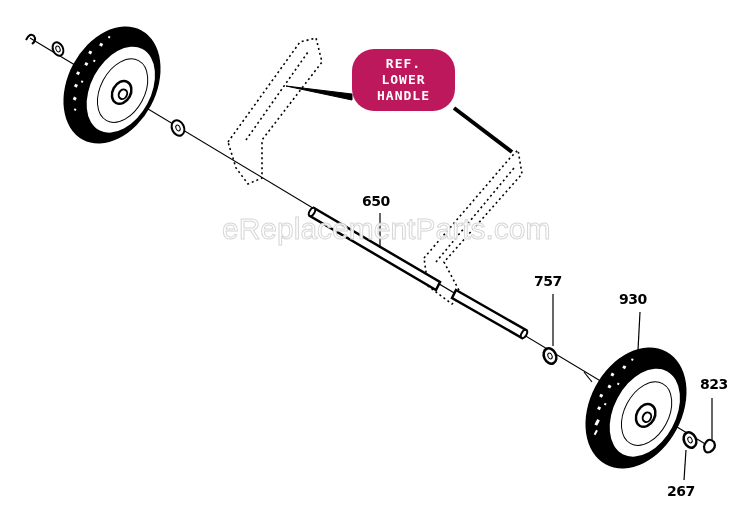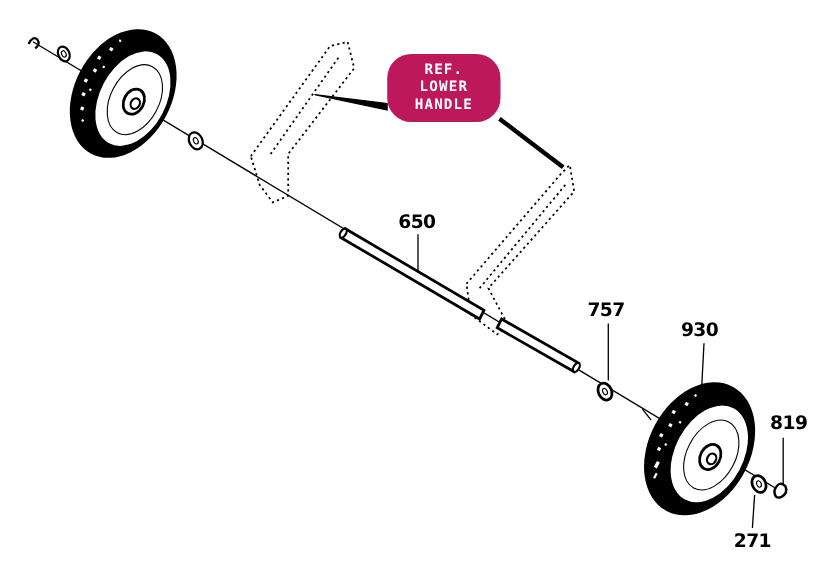--- a/index.html
+++ b/index.html
@@ -1,20 +1,20 @@
 <!DOCTYPE html>
 <html><head>
   <meta charset="utf-8">
   <style>
     html, body { margin: 0; padding: 0; background: #ffffff; }
     body { width: 750px; height: 515px; overflow: hidden; position: relative; font-family: "DejaVu Sans", sans-serif; }
     #diagram { position: absolute; left: 0; top: 0; width: 750px; height: 515px; }
     .part-label {
       position: absolute; font-family: "DejaVu Sans", sans-serif; font-weight: bold;
-      font-size: 17px; color: #000; letter-spacing: -0.5px; line-height: 1; text-align: center;
+      font-size: 14px; color: #000; letter-spacing: -0.5px; line-height: 1; text-align: center;
     }
     .callout-box {
       position: absolute; left: 352px; top: 49px; width: 103px; height: 62px;
       background: #be185d; color: #fff; display: flex; flex-direction: column;
       align-items: center; justify-content: center;
       font-family: "DejaVu Sans Mono", monospace; font-weight: bold; font-size: 13px; line-height: 16px; border-radius: 22px;
     }
     .callout-box span { display: block; letter-spacing: 1px; }
     .watermark {
       position: absolute; left: 222px; top: 212px; font-family: "Liberation Sans", sans-serif;
@@ -131,19 +131,20 @@
       <path d="M704 446 q4 -10 10 -4 q3 6 -4 10 q-6 2 -6 -6" fill="#fff" stroke="#000" stroke-width="2.2"></path>
     </g>
   </svg>
 
   <div class="callout-box">
     <span>REF.</span>
     <span>LOWER</span>
     <span>HANDLE</span>
   </div>
 
+  <div class="watermark">eReplacementParts.com</div>
 
   <div class="part-label" style="left:362px; top:194px;">650</div>
   <div class="part-label" style="left:534px; top:274px;">757</div>
   <div class="part-label" style="left:619px; top:292px;">930</div>
-  <div class="part-label" style="left:667px; top:484px;">271</div>
-  <div class="part-label" style="left:700px; top:377px;">819</div>
+  <div class="part-label" style="left:667px; top:484px;">267</div>
+  <div class="part-label" style="left:700px; top:377px;">823</div>
 </div>
 
 </body></html>

